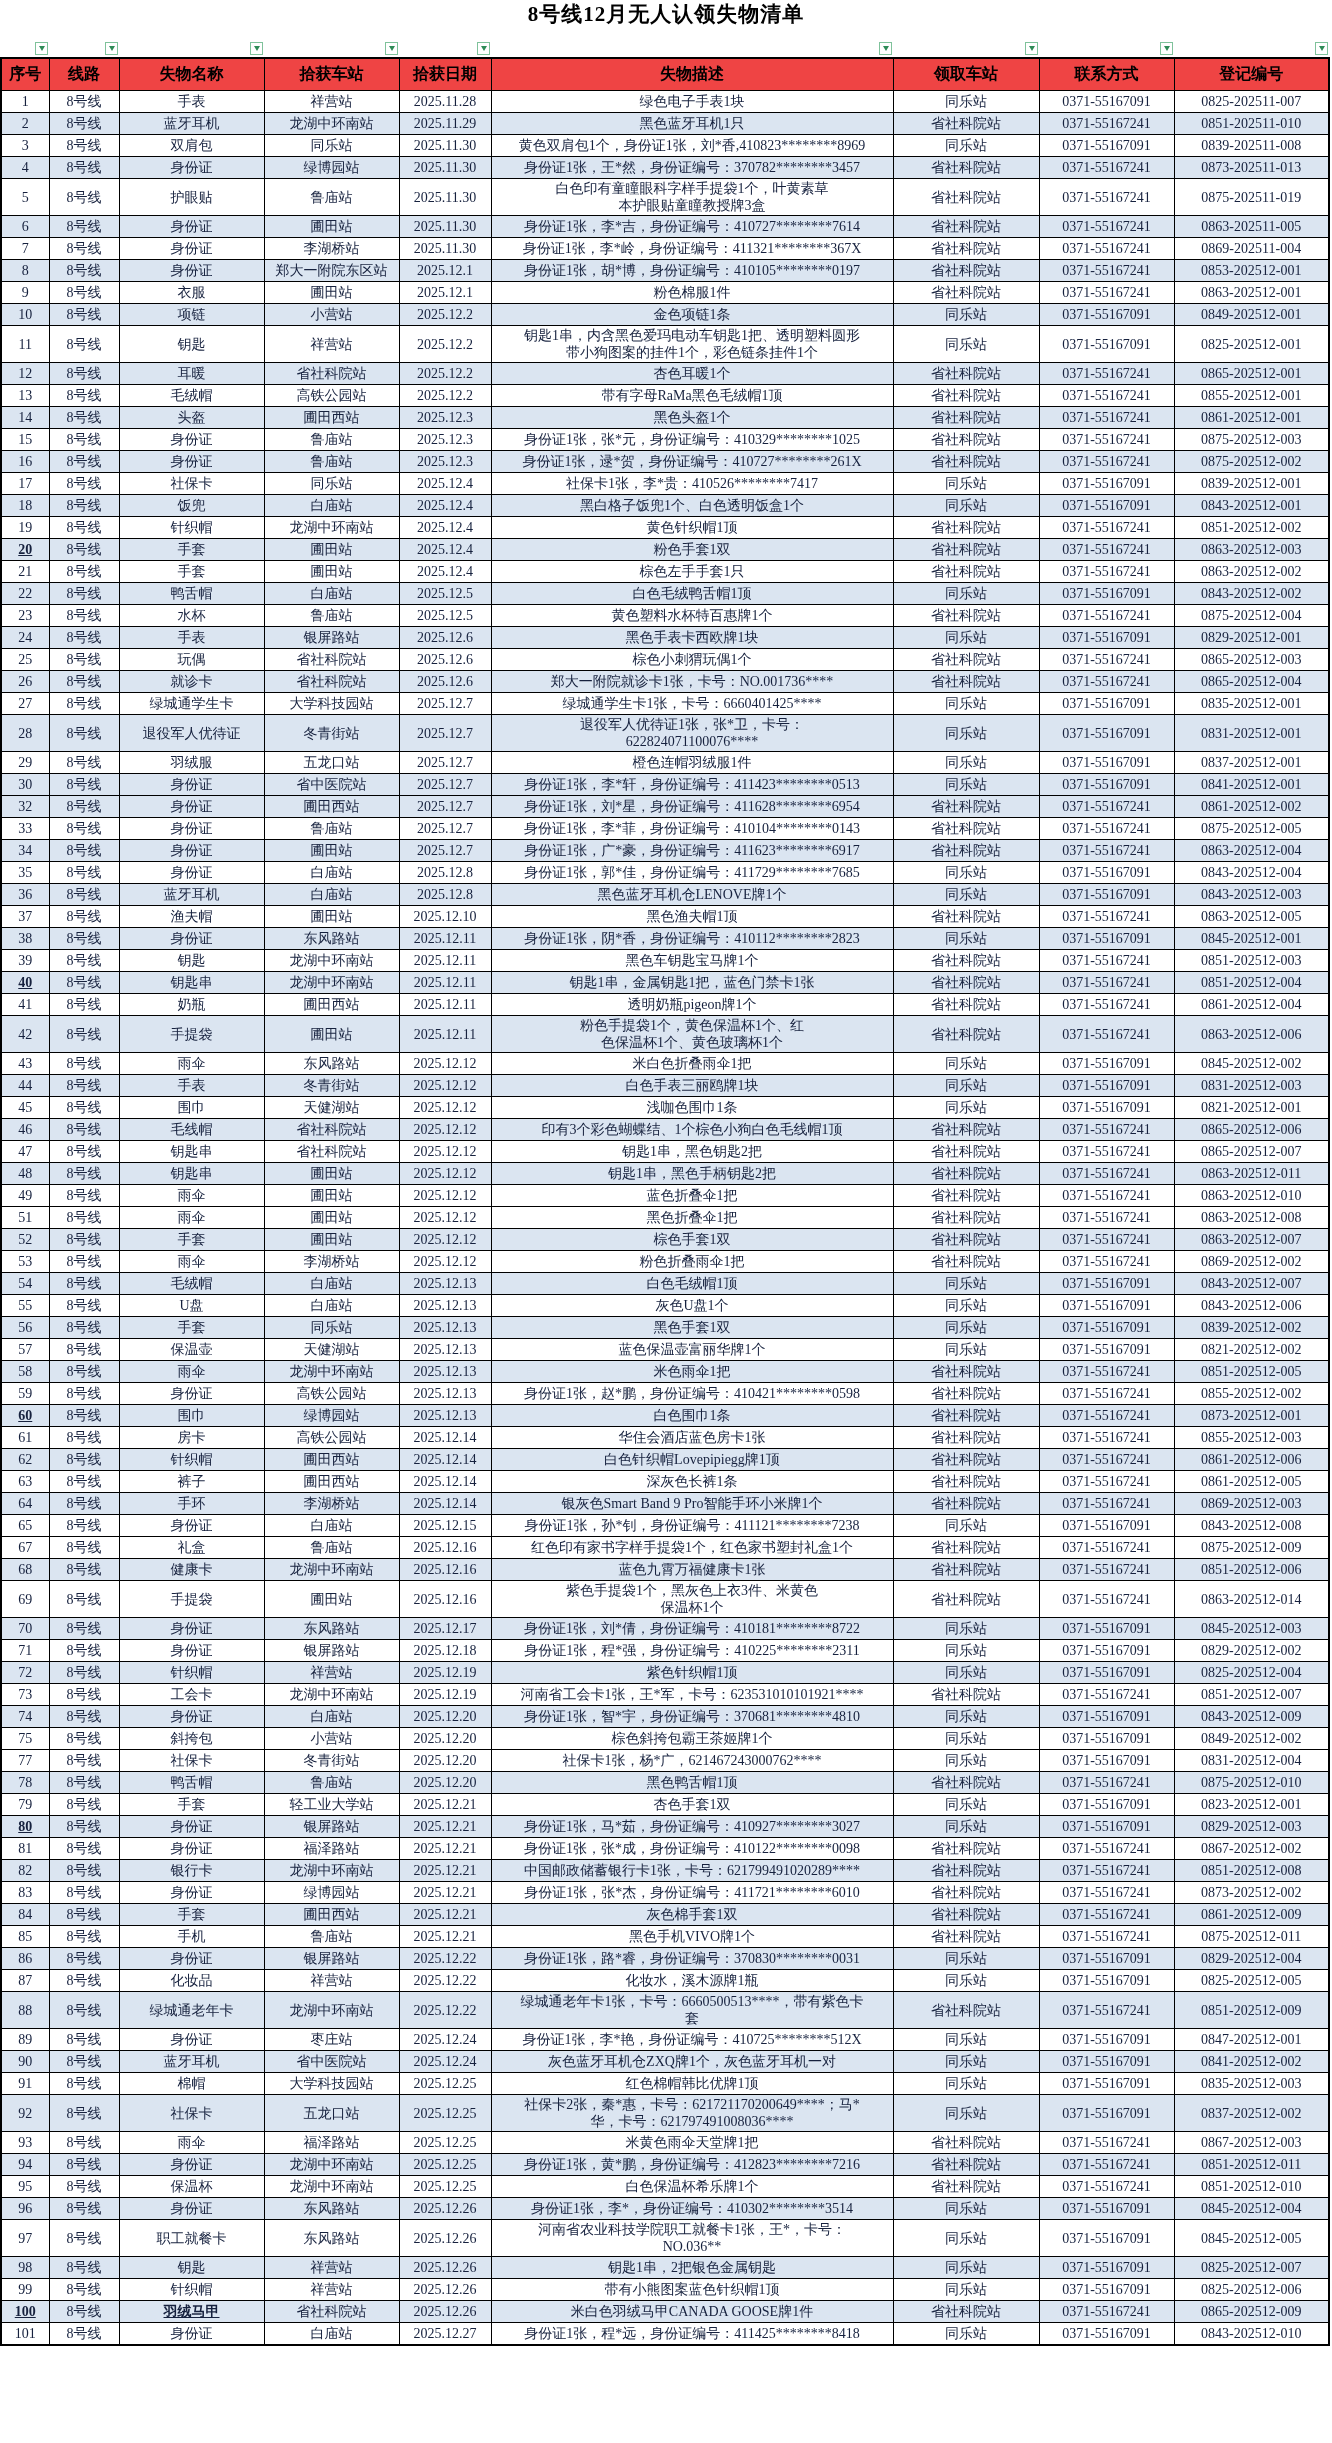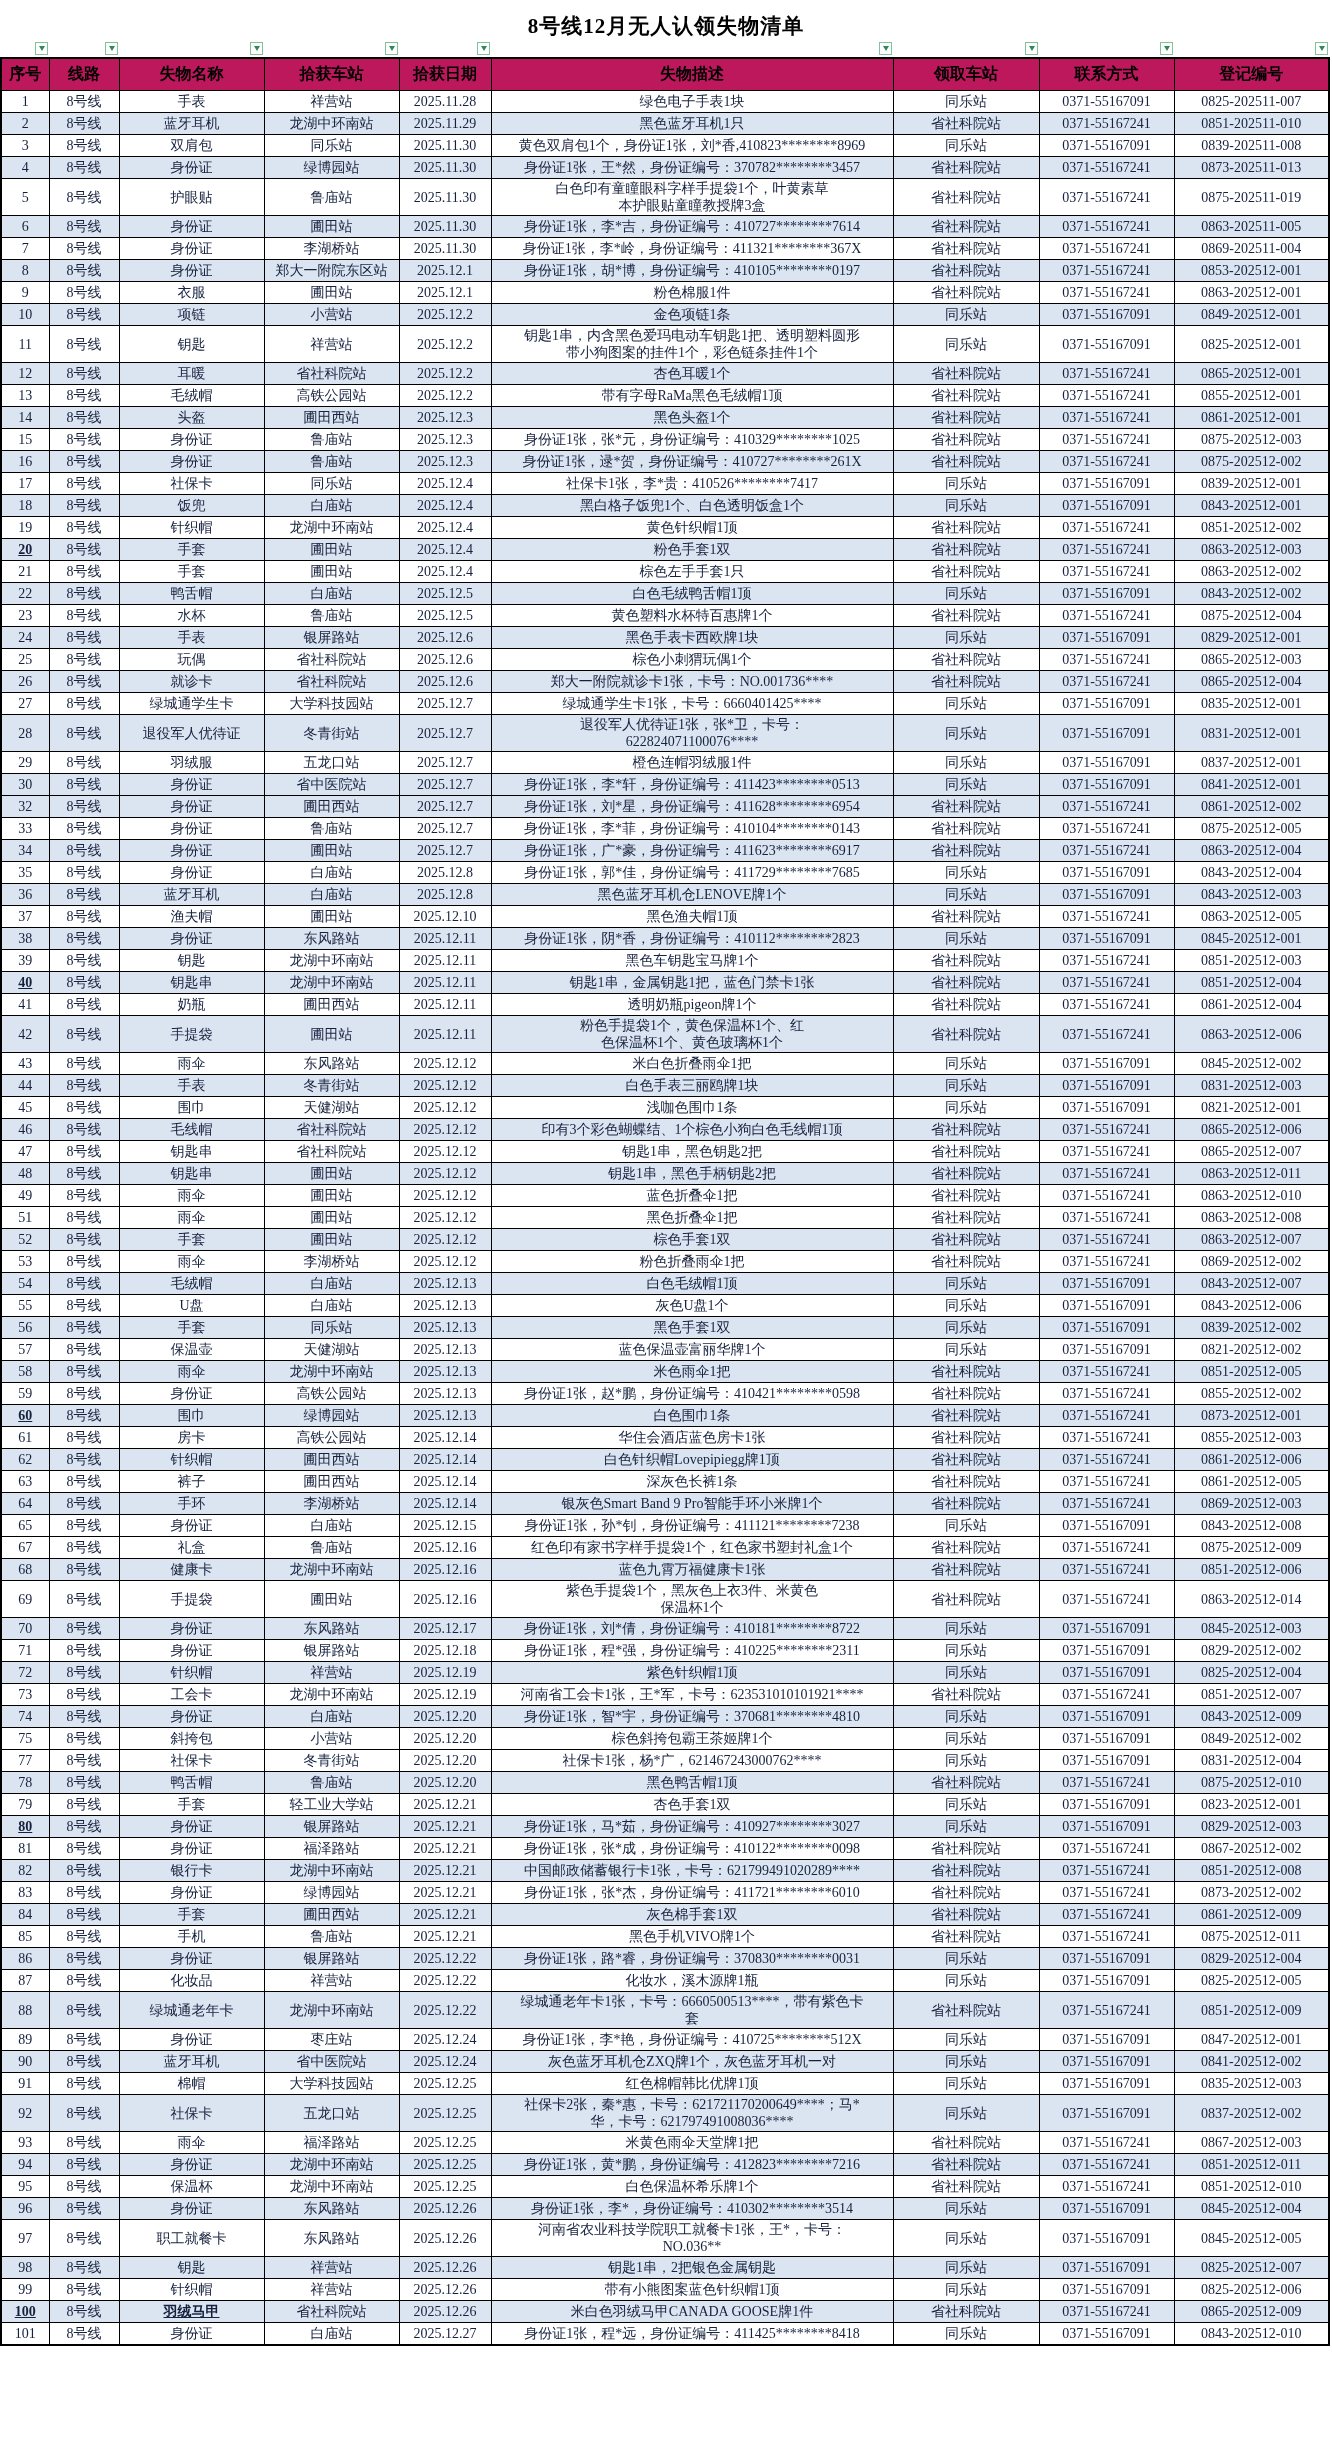--- a/index.html
+++ b/index.html
@@ -1,28 +1,28 @@
 <!DOCTYPE html>
 <html><head>
 <meta charset="utf-8">
 <style>
   html,body{margin:0;padding:0;background:#ffffff;}
   body{font-family:"Liberation Serif","DejaVu Serif",serif;color:#16213e;}
   .sheet{width:1332px;background:#fff;}
-  .title-bar{height:40px;display:flex;align-items:flex-end;justify-content:center;}
+  .title-bar{height:40px;display:flex;align-items:flex-start;justify-content:center;}
   .title-bar .t{font-size:21px;font-weight:bold;color:#000;letter-spacing:1px;}
   .filter-strip{position:relative;height:17px;}
   .filter-btn{position:absolute;top:2px;width:13px;height:13px;background:#ffffff;
     border:1px solid #7fc29b;display:flex;align-items:center;justify-content:center;box-sizing:border-box;}
   .filter-btn .tri{width:0;height:0;border-left:3.5px solid transparent;border-right:3.5px solid transparent;
     border-top:5px solid #2e8b57;}
   table{border-collapse:collapse;table-layout:fixed;width:1330px;border:2px solid #000;}
   th,td{border:1px solid #000;padding:1px 2px;text-align:center;vertical-align:middle;
     overflow:hidden;word-break:break-all;}
-  thead th{background:#be185d;color:#000;font-weight:bold;font-size:16px;height:29px;
+  thead th{background:#ef4444;color:#000;font-weight:bold;font-size:16px;height:29px;
     border-top:2px solid #000;border-bottom:1px solid #000;}
   td{font-size:14px;line-height:17px;height:19px;white-space:pre-line;}
   tr.alt td{background:#dbe5f1;}
   td.b{font-weight:bold;text-decoration:underline;}
 </style>
 </head>
 <body>
 
 <div class="sheet">
 

